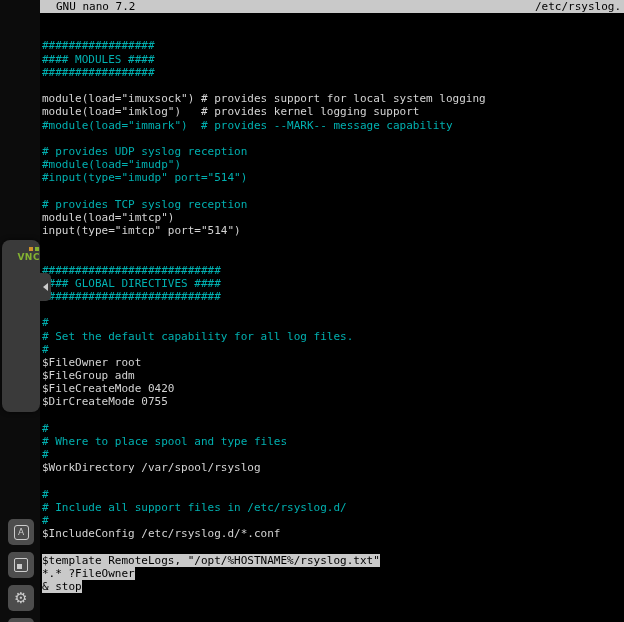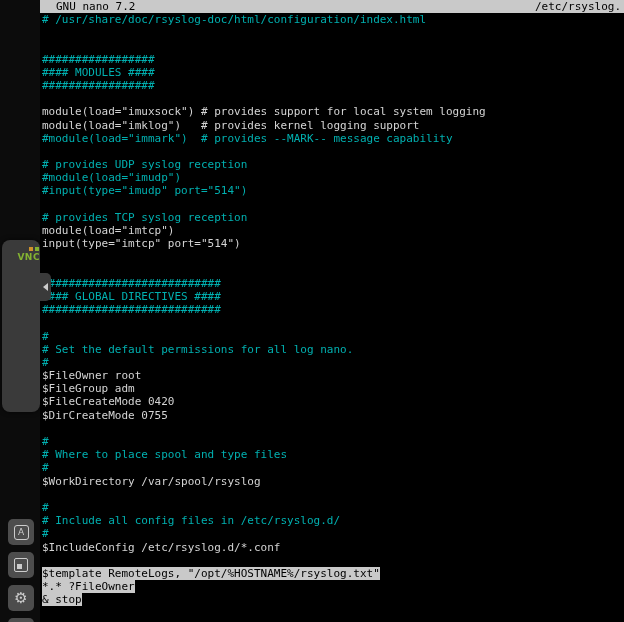--- a/index.html
+++ b/index.html
@@ -51,21 +51,20 @@
 <div class="screen">
 
   <div class="left-strip"></div>
 
   <div class="terminal">
     <div class="nano-header">
       <span>GNU nano 7.2</span>
       <span>/etc/rsyslog.</span>
     </div>
     <div class="editor">
-        <div class="line"><span class="comment"># /usr/share/doc/rsyslog-doc/html/configuration/index.html</span></div>
         <div class="line"><span class="blank">&nbsp;</span></div>
         <div class="line"><span class="blank">&nbsp;</span></div>
         <div class="line"><span class="comment">#################</span></div>
         <div class="line"><span class="comment">#### MODULES ####</span></div>
         <div class="line"><span class="comment">#################</span></div>
         <div class="line"><span class="blank">&nbsp;</span></div>
         <div class="line"><span class="code">module(load="imuxsock") # provides support for local system logging</span></div>
         <div class="line"><span class="code">module(load="imklog")   # provides kernel logging support</span></div>
         <div class="line"><span class="comment">#module(load="immark")  # provides --MARK-- message capability</span></div>
         <div class="line"><span class="blank">&nbsp;</span></div>
@@ -76,34 +75,34 @@
         <div class="line"><span class="comment"># provides TCP syslog reception</span></div>
         <div class="line"><span class="code">module(load="imtcp")</span></div>
         <div class="line"><span class="code">input(type="imtcp" port="514")</span></div>
         <div class="line"><span class="blank">&nbsp;</span></div>
         <div class="line"><span class="blank">&nbsp;</span></div>
         <div class="line"><span class="comment">###########################</span></div>
         <div class="line"><span class="comment">#### GLOBAL DIRECTIVES ####</span></div>
         <div class="line"><span class="comment">###########################</span></div>
         <div class="line"><span class="blank">&nbsp;</span></div>
         <div class="line"><span class="comment">#</span></div>
-        <div class="line"><span class="comment"># Set the default permissions for all log nano.</span></div>
+        <div class="line"><span class="comment"># Set the default capability for all log files.</span></div>
         <div class="line"><span class="comment">#</span></div>
         <div class="line"><span class="code">$FileOwner root</span></div>
         <div class="line"><span class="code">$FileGroup adm</span></div>
         <div class="line"><span class="code">$FileCreateMode 0420</span></div>
         <div class="line"><span class="code">$DirCreateMode 0755</span></div>
         <div class="line"><span class="blank">&nbsp;</span></div>
         <div class="line"><span class="comment">#</span></div>
         <div class="line"><span class="comment"># Where to place spool and type files</span></div>
         <div class="line"><span class="comment">#</span></div>
         <div class="line"><span class="code">$WorkDirectory /var/spool/rsyslog</span></div>
         <div class="line"><span class="blank">&nbsp;</span></div>
         <div class="line"><span class="comment">#</span></div>
-        <div class="line"><span class="comment"># Include all config files in /etc/rsyslog.d/</span></div>
+        <div class="line"><span class="comment"># Include all support files in /etc/rsyslog.d/</span></div>
         <div class="line"><span class="comment">#</span></div>
         <div class="line"><span class="code">$IncludeConfig /etc/rsyslog.d/*.conf</span></div>
         <div class="line"><span class="blank">&nbsp;</span></div>
         <div class="line"><span class="sel">$template RemoteLogs, "/opt/%HOSTNAME%/rsyslog.txt"</span></div>
         <div class="line"><span class="sel">*.* ?FileOwner</span></div>
         <div class="line"><span class="sel">&amp; stop</span></div>
       </div>
   </div>
 
   <div class="vnc-panel">

